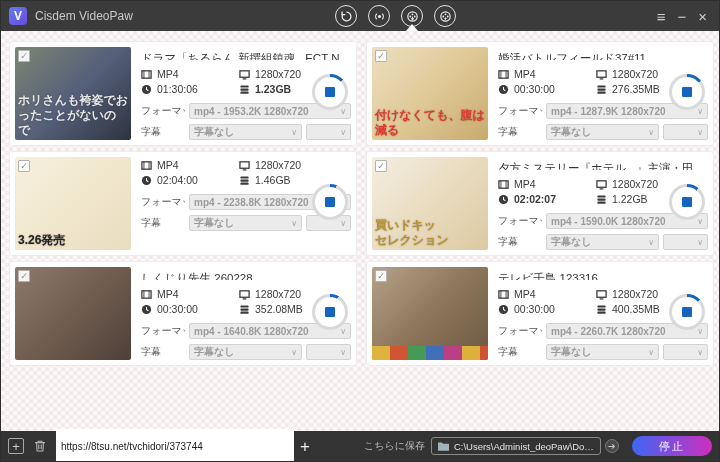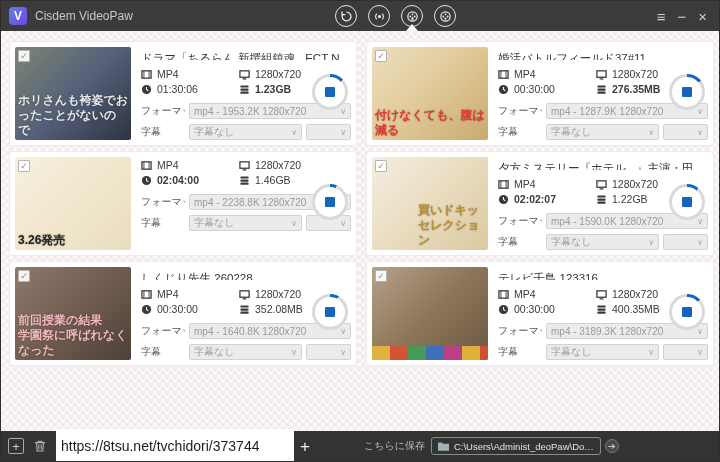--- a/index.html
+++ b/index.html
@@ -48,38 +48,38 @@
   .inforow{display:flex;margin-bottom:3px;}
   .info{display:flex;align-items:center;gap:5px;font-size:10.5px;color:#3a3a3a;}
   .info:first-child{width:98px;flex:none;}
   .ic{width:11px;height:11px;flex:none;color:#3a3a3a;}
   .ic svg{width:11px;height:11px;display:block;}
   .selrow{display:flex;align-items:center;gap:4px;margin-top:5px;}
   .sel-label{font-size:10px;color:#555;width:44px;flex:none;white-space:nowrap;overflow:hidden;}
   .select{height:16px;background:#ebebeb;border:1px solid #d2d2d2;border-radius:2px;
     display:flex;align-items:center;justify-content:space-between;font-size:10px;color:#9b9b9b;
     padding:0 4px;white-space:nowrap;overflow:hidden;}
-  .select b{font-weight:normal;overflow:hidden;text-overflow:ellipsis;}
+  .select b{font-weight:bold;overflow:hidden;text-overflow:ellipsis;}
   .wide{flex:1;}
   .mid{width:134px;}
   .small{width:52px;margin-left:auto;}
   .chev{color:#a8a8a8;font-size:8px;flex:none;margin-left:4px;}
   .dlbtn{position:absolute;top:32px;right:8px;width:36px;height:36px;cursor:pointer;}
   .ring{position:absolute;inset:0;border-radius:50%;}
   .ring::after{content:"";position:absolute;inset:3px;background:#fff;border-radius:50%;}
   .stopsq{position:absolute;left:13px;top:13px;width:10px;height:10px;background:#1565c0;border-radius:1px;}
   
   .bottombar{position:absolute;left:0;right:0;bottom:0;height:30px;background:#333;
     display:flex;align-items:center;padding:0 7px;}
   .sqbtn{width:16px;height:16px;border:1px solid #a9a9a9;border-radius:2px;color:#c9c9c9;
     font-size:13px;line-height:13px;display:flex;align-items:center;justify-content:center;flex:none;}
   .trash{margin-left:9px;color:#b5b5b5;flex:none;display:flex;}
   .trash svg{width:14px;height:14px;}
   .urlinput{margin-left:9px;width:238px;height:34px;border:none;border-radius:1px;background:#fff;
-    color:#1c1c1c;font-size:14px;padding:0 5px;font-family:"Liberation Sans",sans-serif;flex:none;}
+    color:#1c1c1c;font-size:10px;padding:0 5px;font-family:"Liberation Sans",sans-serif;flex:none;}
   .bigplus{color:#ececec;font-size:17px;line-height:1;margin-left:6px;flex:none;}
   .savelabel{margin-left:54px;color:#bdbdbd;font-size:10px;flex:none;white-space:nowrap;text-align:right;}
   .pathbox{margin-left:6px;height:18px;border:1px solid #8a8a8a;border-radius:3px;
     display:flex;align-items:center;gap:4px;padding:0 5px;flex:none;max-width:170px;}
   .pathbox svg{width:13px;height:11px;flex:none;}
   .pathtext{color:#e3e3e3;font-size:9.5px;white-space:nowrap;overflow:hidden;text-overflow:ellipsis;}
   .gocircle{margin-left:4px;width:14px;height:14px;border-radius:50%;background:#4a4a4a;border:1px solid #777;
     color:#c9c9c9;font-size:9px;display:flex;align-items:center;justify-content:center;flex:none;}
   .stoppill{margin-left:auto;width:80px;height:20px;border-radius:10px;border:none;
     background:linear-gradient(90deg,#3e66f5,#cf2ebe);color:#fff;font-size:11px;
@@ -254,21 +254,21 @@
             <b style="font-weight:normal">00:30:00</b>
           </span>
           <span class="info">
             <i class="ic">
                   <svg viewBox="0 0 12 12">
                     <rect x="1.5" y="1.5" width="9" height="2.4" rx="1" fill="currentColor"></rect>
                     <rect x="1.5" y="4.9" width="9" height="2.4" rx="1" fill="currentColor"></rect>
                     <rect x="1.5" y="8.3" width="9" height="2.4" rx="1" fill="currentColor"></rect>
                   </svg>
                 </i>
-            <b style="font-weight:bold">276.35MB</b>
+            <b style="font-weight:normal">276.35MB</b>
           </span>
         </div>
         <div class="selrow">
           <span class="sel-label">フォーマッ</span>
           <span class="select wide">
             <b>mp4 - 1287.9K 1280x720</b>
                 <i class="chev">∨</i>
           </span>
         </div>
         <div class="selrow">
@@ -315,21 +315,21 @@
           </span>
         </div>
         <div class="inforow">
           <span class="info">
             <i class="ic">
                   <svg viewBox="0 0 12 12">
                     <circle cx="6" cy="6" r="5" fill="currentColor"></circle>
                     <path d="M6 3.2V6l2 1.4" stroke="#fff" stroke-width="1.1" fill="none"></path>
                   </svg>
                 </i>
-            <b style="font-weight:bold">02:04:00</b>
+            <b style="font-weight:normal">02:04:00</b>
           </span>
           <span class="info">
             <i class="ic">
                   <svg viewBox="0 0 12 12">
                     <rect x="1.5" y="1.5" width="9" height="2.4" rx="1" fill="currentColor"></rect>
                     <rect x="1.5" y="4.9" width="9" height="2.4" rx="1" fill="currentColor"></rect>
                     <rect x="1.5" y="8.3" width="9" height="2.4" rx="1" fill="currentColor"></rect>
                   </svg>
                 </i>
             <b style="font-weight:normal">1.46GB</b>
@@ -355,21 +355,21 @@
         </div>
       </div>
       <div class="dlbtn">
         <span class="ring" style="background: conic-gradient(rgb(21, 101, 192) 21.6deg, rgb(217, 217, 217) 0deg);"></span>
         <span class="stopsq"></span>
       </div>
     </div>
         <div class="card">
       <div class="thumb" style="background: linear-gradient(135deg, rgb(244, 238, 226), rgb(233, 220, 191), rgb(220, 201, 162));">
         <span class="check">✓</span>
-        <span class="cap" style="color: rgb(184, 144, 46); margin-left: 43px;">買いドキッ
+        <span class="cap" style="color: rgb(184, 144, 46);">買いドキッ
 セレクション</span>
       </div>
       <div class="meta">
         <div class="vtitle">夕方ミステリー『ホテル...』主演・田辺誠一[字]</div>
         <div class="inforow">
           <span class="info">
             <i class="ic">
                   <svg viewBox="0 0 12 12">
                     <rect x="1" y="2" width="10" height="8" fill="none" stroke="currentColor" stroke-width="1.4"></rect>
                     <path d="M3.2 2v8M8.8 2v8" stroke="currentColor" stroke-width="1"></path>
@@ -428,22 +428,20 @@
         </div>
       </div>
       <div class="dlbtn">
         <span class="ring" style="background: conic-gradient(rgb(21, 101, 192) 39.6deg, rgb(217, 217, 217) 0deg);"></span>
         <span class="stopsq"></span>
       </div>
     </div>
         <div class="card">
       <div class="thumb" style="background: linear-gradient(135deg, rgb(141, 122, 107), rgb(112, 93, 80), rgb(78, 64, 56));">
         <span class="check">✓</span>
-        <span class="cap" style="color: rgb(242, 183, 192);">前回授業の結果
-学園祭に呼ばれなくなった</span>
       </div>
       <div class="meta">
         <div class="vtitle">しくじり先生 260228</div>
         <div class="inforow">
           <span class="info">
             <i class="ic">
                   <svg viewBox="0 0 12 12">
                     <rect x="1" y="2" width="10" height="8" fill="none" stroke="currentColor" stroke-width="1.4"></rect>
                     <path d="M3.2 2v8M8.8 2v8" stroke="currentColor" stroke-width="1"></path>
                   </svg>
@@ -550,21 +548,21 @@
                     <rect x="1.5" y="4.9" width="9" height="2.4" rx="1" fill="currentColor"></rect>
                     <rect x="1.5" y="8.3" width="9" height="2.4" rx="1" fill="currentColor"></rect>
                   </svg>
                 </i>
             <b style="font-weight:normal">400.35MB</b>
           </span>
         </div>
         <div class="selrow">
           <span class="sel-label">フォーマッ</span>
           <span class="select wide">
-            <b>mp4 - 3189.3K 1280x720</b>
+            <b>mp4 - 2260.7K 1280x720</b>
                 <i class="chev">∨</i>
           </span>
         </div>
         <div class="selrow">
           <span class="sel-label">字幕</span>
           <span class="select mid">
             <b>字幕なし</b>
                 <i class="chev">∨</i>
           </span>
           <span class="select small">
@@ -599,15 +597,16 @@
       <span style="display:flex">
         <svg viewBox="0 0 14 12">
             <path d="M1 1.5h4.2L6.5 3H13v7.5H1z" fill="#9fb3b8"></path>
           </svg>
       </span>
       <span class="pathtext">C:\Users\Administ_deoPaw\Downloaded</span>
     </span>
     <span class="gocircle">
         <span>➔</span>
       </span>
+    <button class="stoppill">停止</button>
   </div>
 
 </div>
 
 </body></html>

